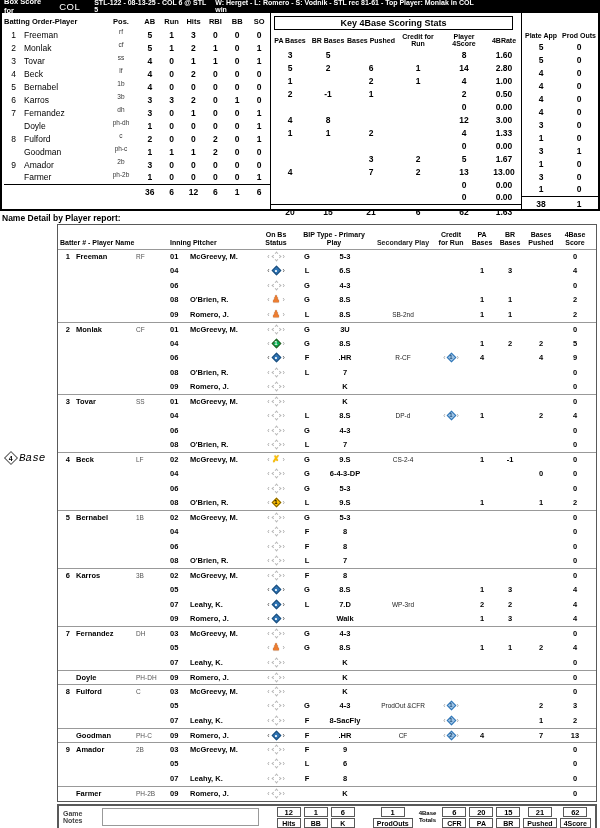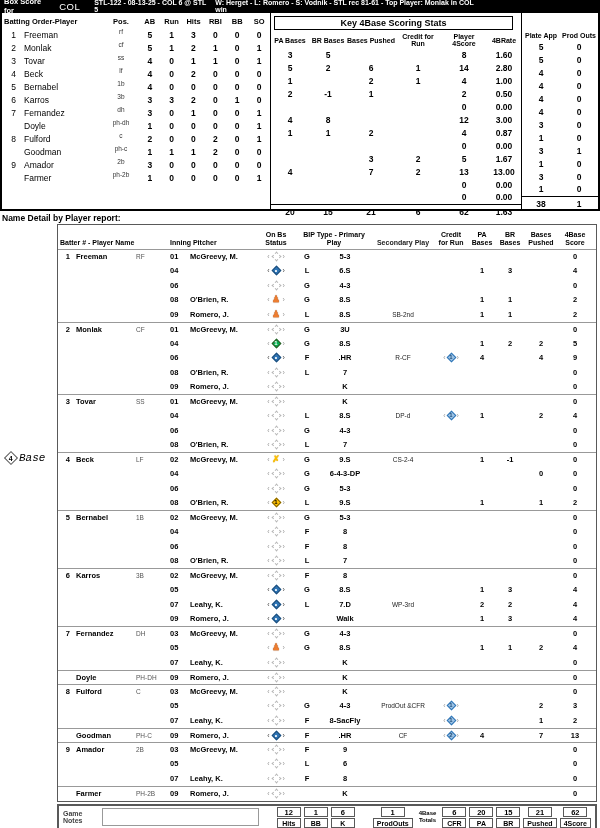--- a/index.html
+++ b/index.html
@@ -244,20 +244,30 @@
             <td class="pname"><span class="ord"></span><span class="nm">Farmer</span></td>
             <td class="ppos">ph-2b</td>
             <td>1</td>
             <td>0</td>
             <td>0</td>
             <td>0</td>
             <td>0</td>
             <td>1</td>
           </tr>
 
+        <tr class="totrow">
+          <td></td>
+            <td></td>
+          <td>36</td>
+          <td>6</td>
+          <td>12</td>
+          <td>6</td>
+          <td>1</td>
+          <td>6</td>
+        </tr>
       </tbody>
     </table>
   </div>
 
   <div class="bs-right">
     <div class="keytitle">Key 4Base Scoring Stats</div>
     <table>
       <thead>
         <tr>
           <th style="width:38px">PA Bases</th>
@@ -323,21 +333,21 @@
             <td>12</td>
             <td>3.00</td>
           </tr>
 
           <tr>
             <td>1</td>
             <td>1</td>
             <td>2</td>
             <td></td>
             <td>4</td>
-            <td>0.87</td>
+            <td>1.33</td>
           </tr>
 
           <tr>
             <td></td>
             <td></td>
             <td></td>
             <td></td>
             <td>0</td>
             <td>0.00</td>
           </tr>

